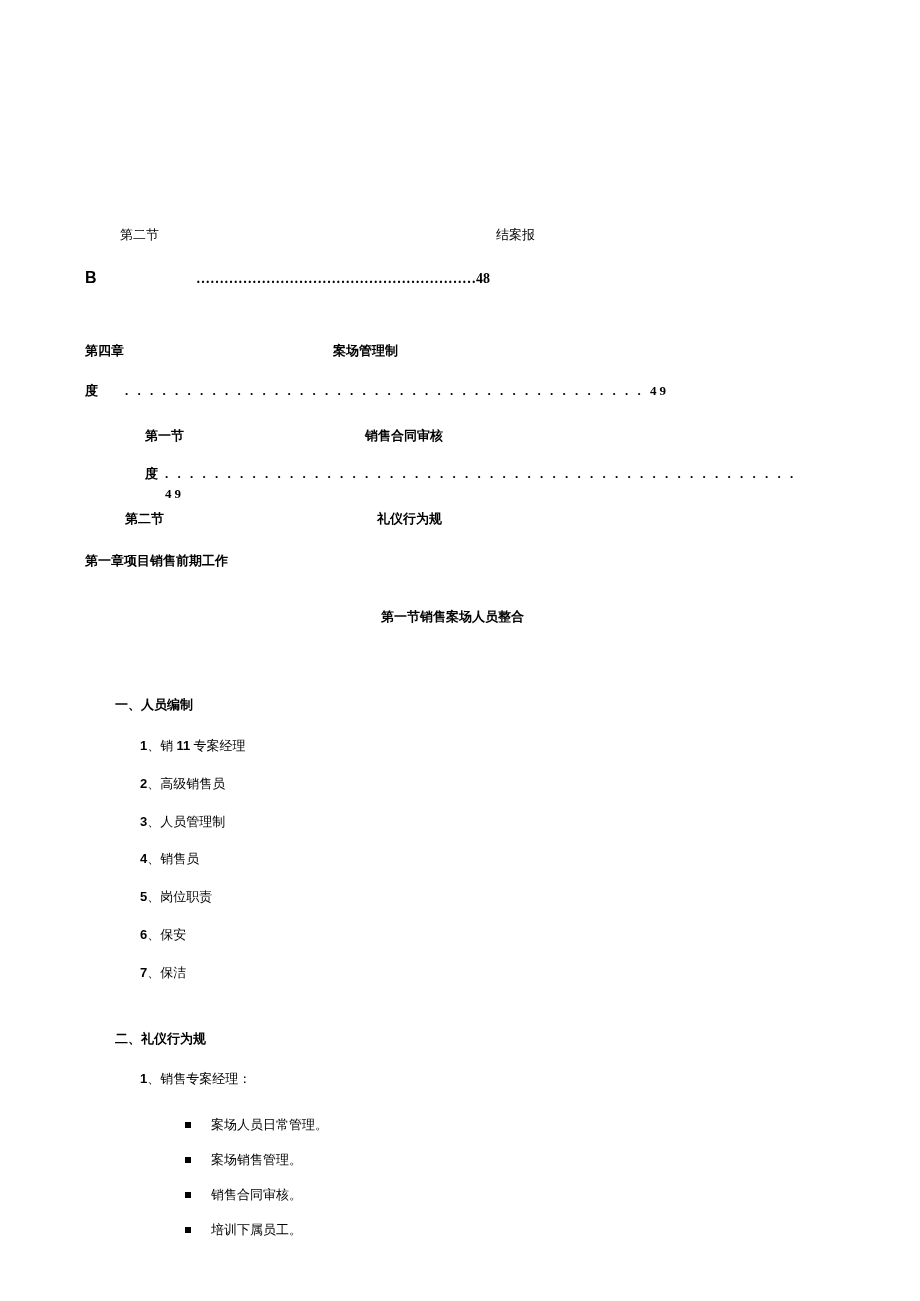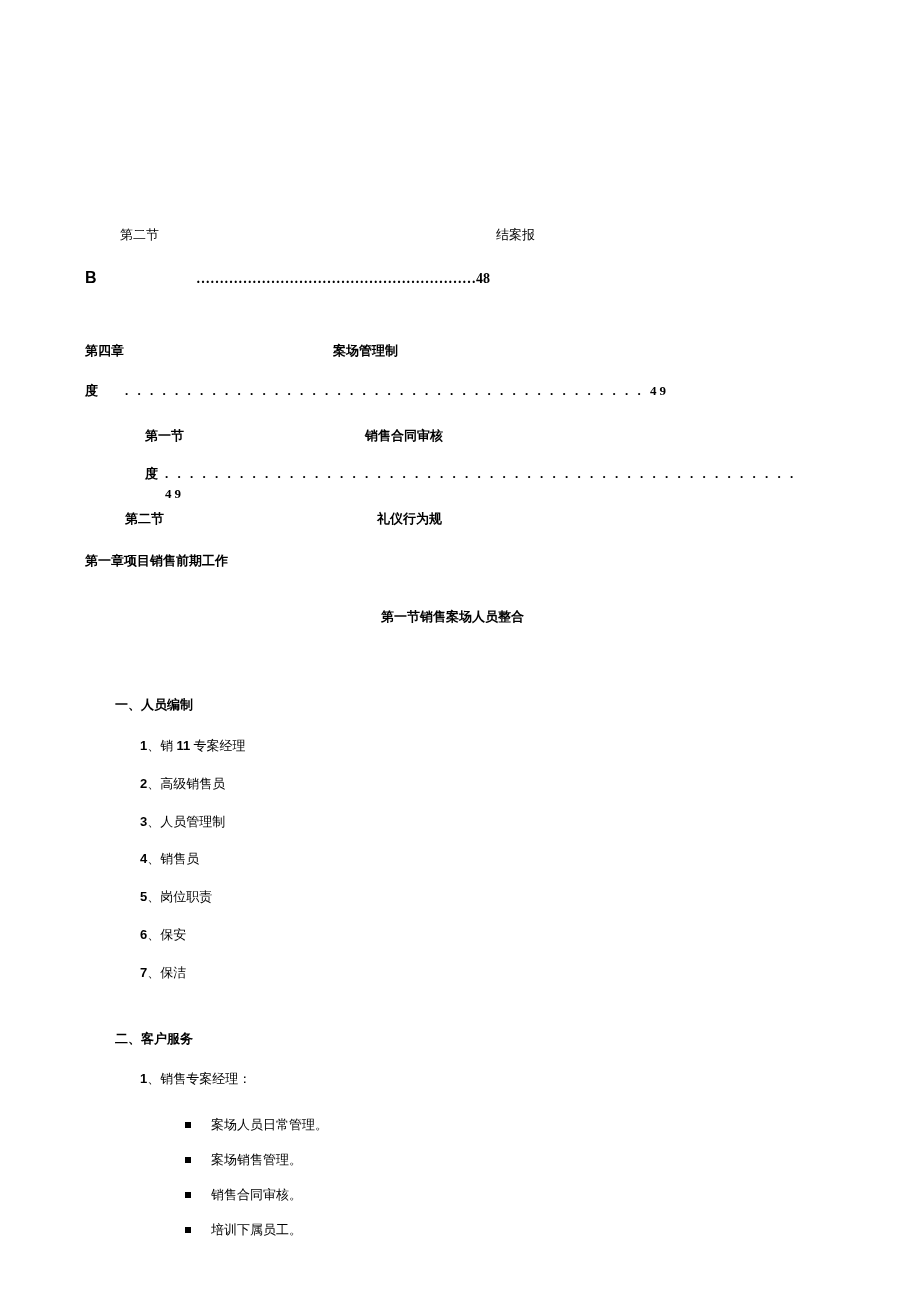--- a/index.html
+++ b/index.html
@@ -242,21 +242,21 @@
       <span class="num">5</span><span>、岗位职责</span>
     </div>
     <div class="num-item">
       <span class="num">6</span><span>、保安</span>
     </div>
     <div class="num-item">
       <span class="num">7</span><span>、保洁</span>
     </div>
   </div>
 
-  <div class="h1-item h1-second">二、客户服务</div>
+  <div class="h1-item h1-second">二、礼仪行为规</div>
   <div class="num-list">
     <div class="num-item">
       <span class="num">1</span><span>、销售专案经理：</span>
     </div>
   </div>
 
   <div class="bullet-list">
     <div class="bullet-item"><span class="square"></span><span>案场人员日常管理。</span></div>
     <div class="bullet-item"><span class="square"></span><span>案场销售管理。</span></div>
     <div class="bullet-item"><span class="square"></span><span>销售合同审核。</span></div>

